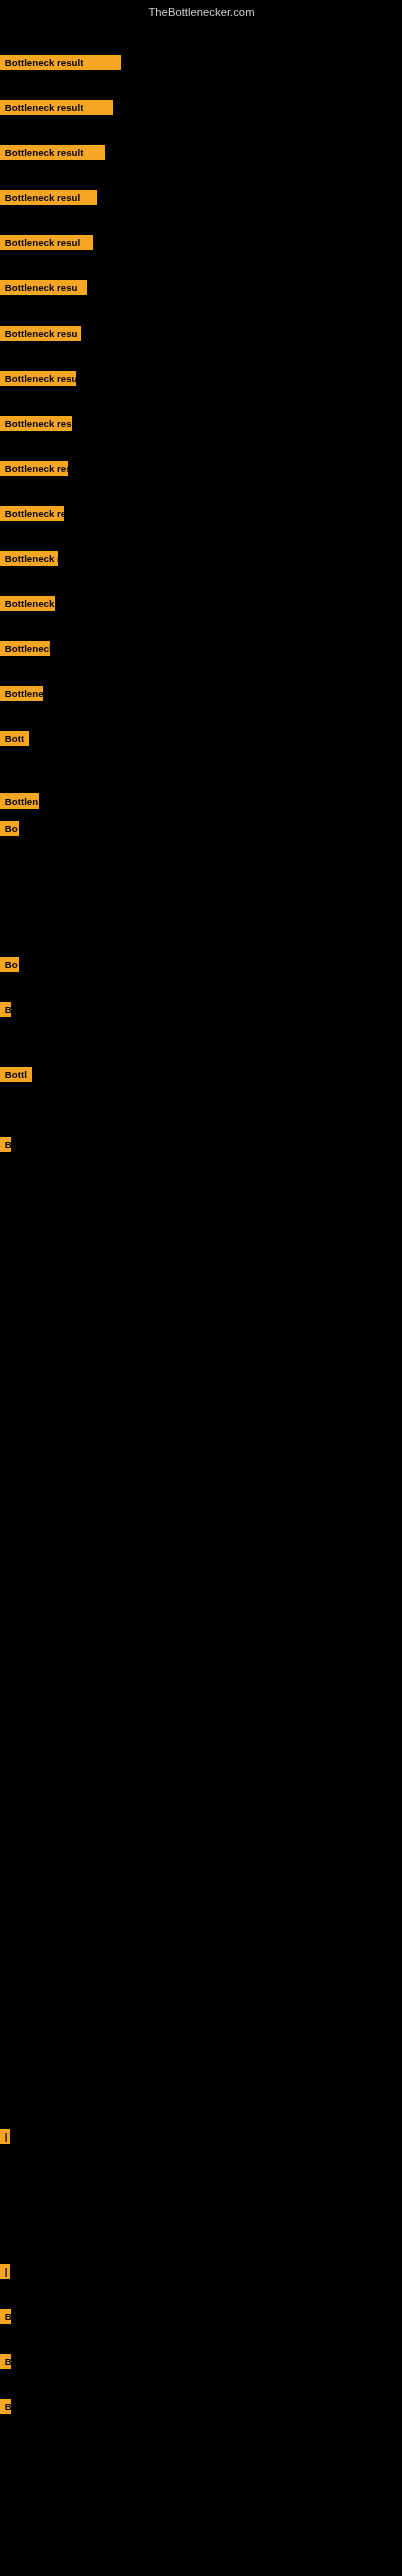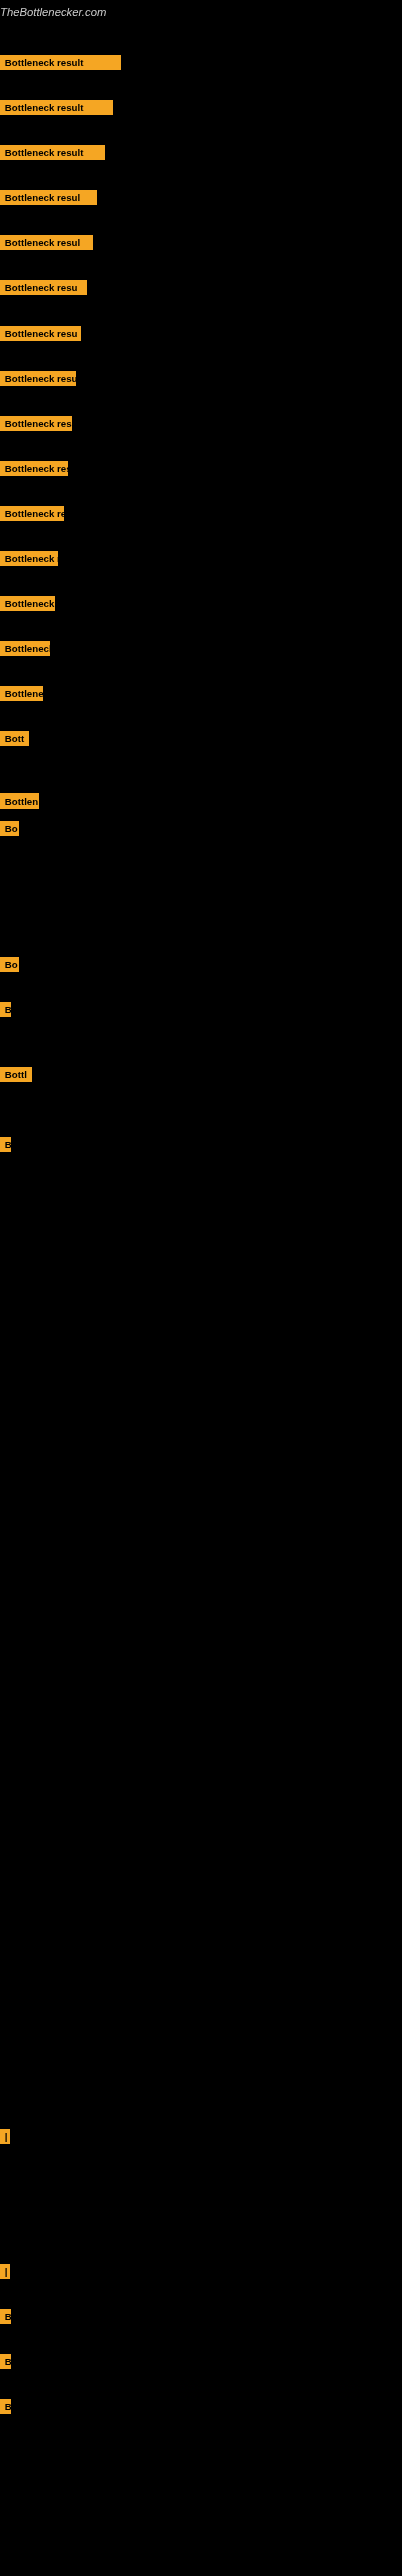--- a/index.html
+++ b/index.html
@@ -10,26 +10,25 @@
 
     body {
       background-color: #000000;
       width: 403px;
       min-height: 2576px;
       font-family: Arial, sans-serif;
       position: relative;
     }
 
     .site-title {
-      text-align: left;
+      text-align: center;
       color: #cccccc;
       font-size: 11.3px;
       padding: 6.4px 0;
       width: 100%;
-      font-style: italic;
     }
 
     .bottleneck-label {
       background-color: #f5a623;
       color: #000000;
       font-size: 9.7px;
       font-weight: bold;
       padding: 2.4px 4.8px;
       display: inline-block;
       position: absolute;

